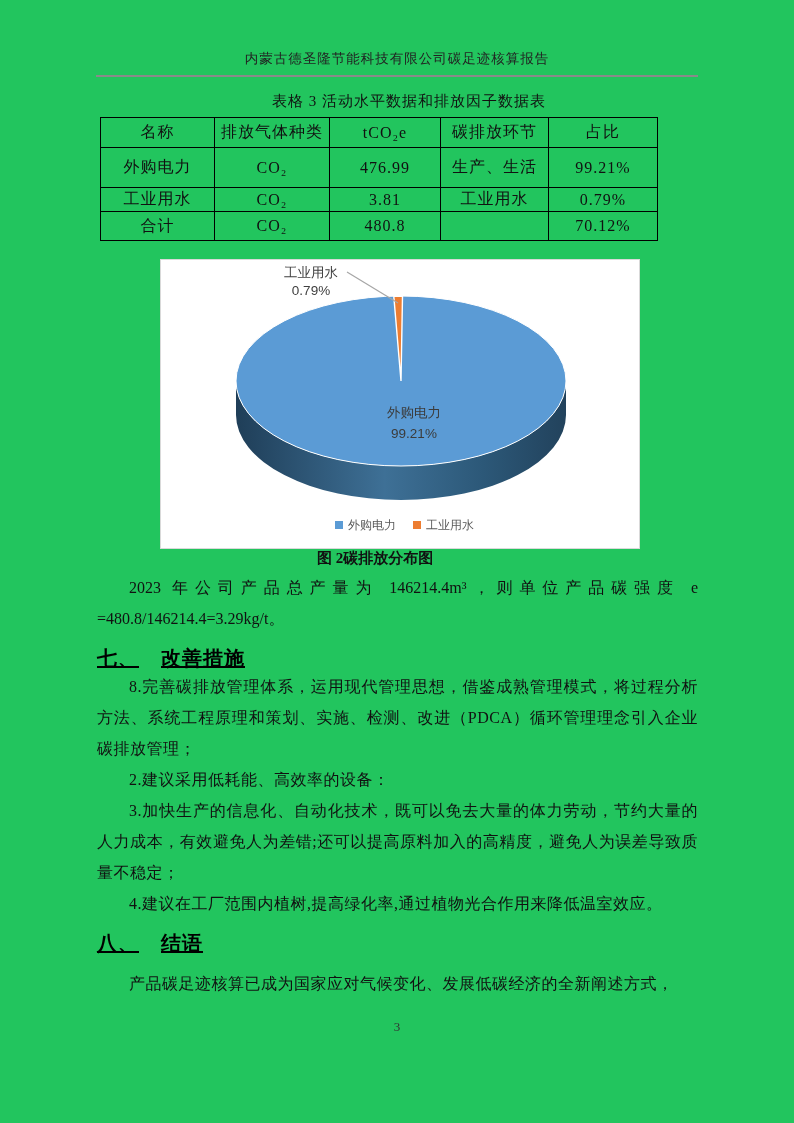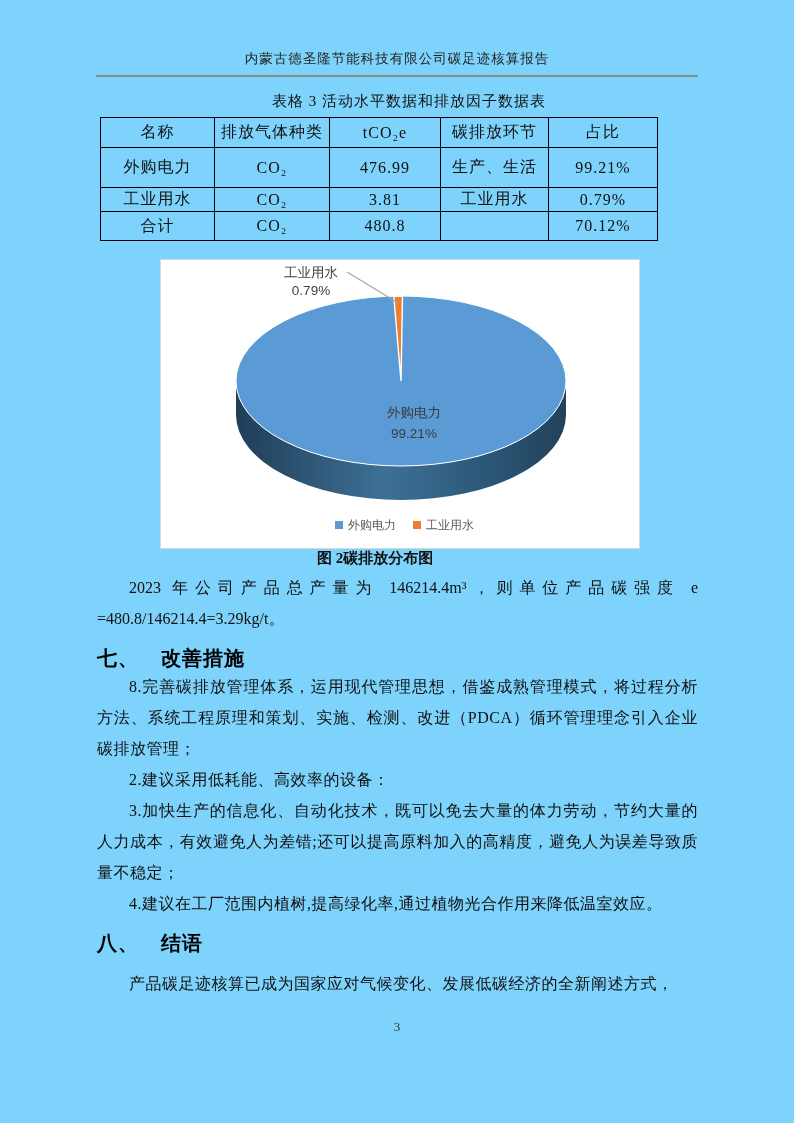--- a/index.html
+++ b/index.html
@@ -1,20 +1,20 @@
 <!DOCTYPE html>
 <html><head>
 <meta charset="utf-8">
 <style>
   html,body{margin:0;padding:0;background:#e8e8e8;}
   .page{
     position:relative;
     width:794px;height:1123px;
     margin:0 auto;
-    background:#7dd3fc;
+    background:#22c55e;
     font-family:"Liberation Serif", serif;
     color:#1a1a1a;
     overflow:hidden;
   }
   
   .doc-header{
     position:absolute;top:50px;left:0;width:794px;
     text-align:center;font-size:13.5px;color:#222;
     letter-spacing:1px;
   }
@@ -58,20 +58,21 @@
     position:absolute;left:97px;width:601px;
     font-size:16px;line-height:31px;color:#111;
   }
   .p-justify-last{text-indent:2em;text-align:justify;text-align-last:justify;}
   .p-plain{text-indent:0;}
   .section-heading{
     position:absolute;left:97px;
     font-size:20px;font-weight:bold;color:#000;
     font-family:"Liberation Sans", sans-serif;
     letter-spacing:1px;
+    text-decoration:underline;
   }
   .section-heading .sec-title{margin-left:22px;}
   .items p{
     margin:0;text-indent:2em;text-align:justify;letter-spacing:0.5px;
   }
   .page-number{
     position:absolute;top:1019px;left:0;width:794px;
     text-align:center;font-size:13px;color:#333;
   }
 </style>

